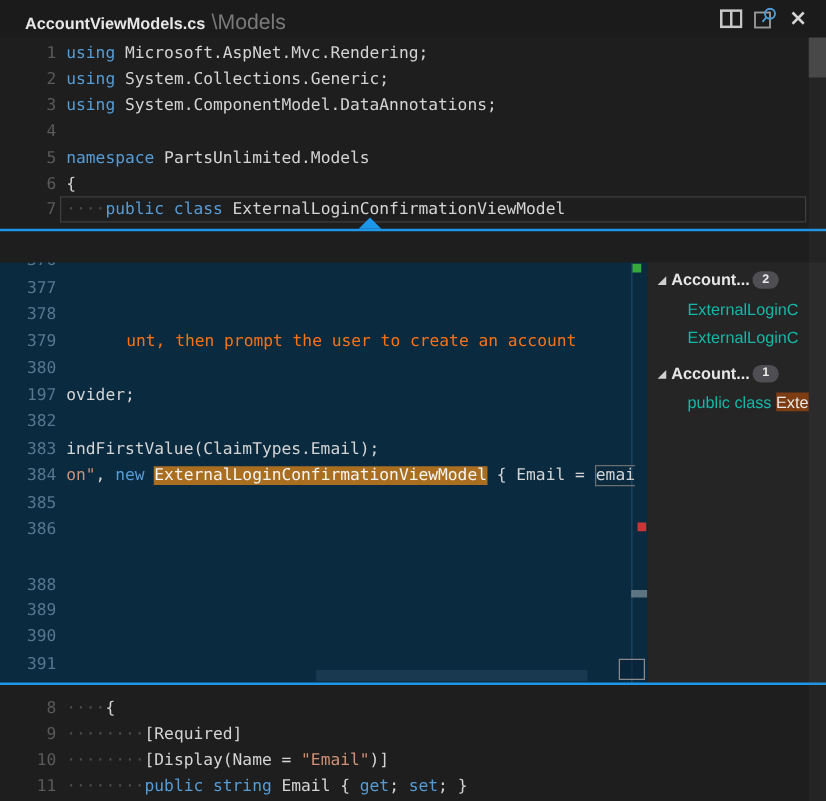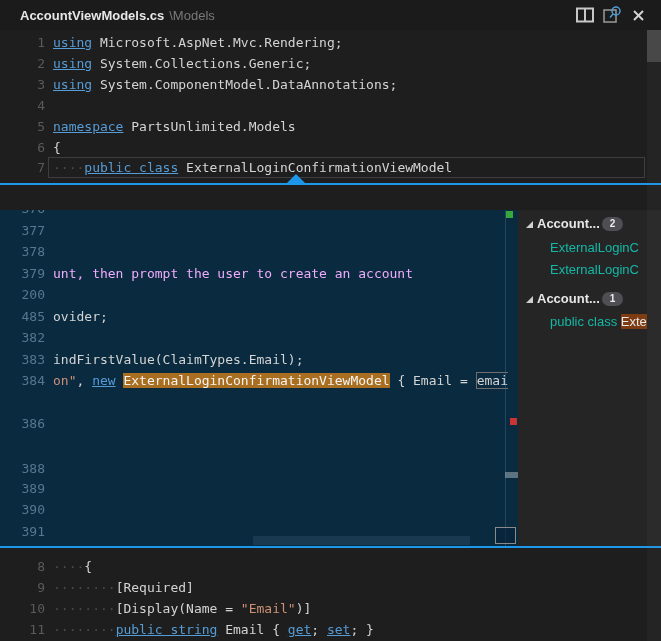--- a/index.html
+++ b/index.html
@@ -3,34 +3,34 @@
 <meta charset="utf-8">
 <style>
   html,body{margin:0;padding:0;background:#1e1e1e;}
   body{width:661px;height:641px;position:relative;overflow:hidden;
        font-family:"Liberation Sans","DejaVu Sans",sans-serif;-webkit-font-smoothing:antialiased;}
   .mono{font-family:"DejaVu Sans Mono","Liberation Mono",monospace;font-size:13px;}
 
   
   .title-bar{position:absolute;left:0;top:0;width:661px;height:30px;background:#1b1b1c;}
   .title-main{position:absolute;left:20px;top:8px;font-size:13px;font-weight:bold;color:#e7e7e7;}
-  .title-path{font-weight:normal;font-size:13px;color:#7a7a7a;margin-left:5px;}
+  .title-path{font-weight:normal;font-size:17px;color:#7a7a7a;margin-left:5px;}
   .tb-icon{position:absolute;top:7px;cursor:pointer;}
 
   
   .editor-top{position:absolute;left:0;top:30px;width:661px;height:153px;background:#1e1e1e;overflow:hidden;}
   .editor-bottom{position:absolute;left:0;top:548px;width:661px;height:93px;background:#1e1e1e;overflow:hidden;}
   .line{position:absolute;left:0;width:100%;height:21px;line-height:21px;white-space:pre;}
   .ln{position:absolute;left:0;top:0;width:45px;text-align:right;color:#5a5a5a;}
   .code{position:absolute;left:53px;top:0;}
   .cur-line-box{position:absolute;left:48px;top:127px;width:595px;height:19px;border:1px solid #3e3e42;}
 
-  .tok-k{color:#569cd6;text-decoration:underline;}
+  .tok-k{color:#569cd6;}
   .tok-d{color:#d4d4d4;}
-  .tok-c{color:#f0abfc;}
+  .tok-c{color:#f97316;margin-left:48px;}
   .tok-s{color:#ce9178;}
   .tok-ws{color:#4b4b4b;}
   .tok-hl{background:#a96e1f;color:#f5f5f5;}
   .tok-whl{color:#d4d4d4;border:1px solid #6e6e6e;border-right:none;}
   .tok-r{color:#14b8a6;}
   .tok-rhl{background:#7d3c12;color:#e9e9e9;}
 
   
   .peek{position:absolute;left:0;top:183px;width:661px;height:365px;}
   .peek-border-top{position:absolute;left:0;top:0;width:661px;height:2px;background:#1c97ea;}
@@ -105,25 +105,26 @@
   <div class="peek-arrow"></div>
   <div class="peek-border-top"></div>
 
   <div class="peek-body">
 
     <div class="peek-editor mono">
       <div class="line" style="top:-12px"><span class="ln">376</span><span class="code"></span></div>
       <div class="line" style="top:9.5px"><span class="ln">377</span><span class="code"></span></div>
       <div class="line" style="top:31px"><span class="ln">378</span><span class="code"></span></div>
       <div class="line" style="top:52.5px"><span class="ln">379</span><span class="code"><span class="tok-c">unt, then prompt the user to create an account</span></span></div>
-      <div class="line" style="top:74px"><span class="ln">200</span><span class="code"></span></div>
-      <div class="line" style="top:95.5px"><span class="ln">485</span><span class="code"><span class="tok-d">ovider;</span></span></div>
+      <div class="line" style="top:74px"><span class="ln">380</span><span class="code"></span></div>
+      <div class="line" style="top:95.5px"><span class="ln">197</span><span class="code"><span class="tok-d">ovider;</span></span></div>
       <div class="line" style="top:117px"><span class="ln">382</span></div>
       <div class="line" style="top:138.5px"><span class="ln">383</span><span class="code"><span class="tok-d">indFirstValue(ClaimTypes.Email);</span></span></div>
       <div class="line" style="top:160px"><span class="ln">384</span><span class="code"><span class="tok-s">on"</span><span class="tok-d">, </span><span class="tok-k">new</span><span class="tok-d"> </span><span class="tok-hl">ExternalLoginConfirmationViewModel</span><span class="tok-d"> { Email = </span><span class="tok-whl">emai</span></span></div>
+      <div class="line" style="top:181.5px"><span class="ln">385</span><span class="code"></span></div>
       <div class="line" style="top:203px"><span class="ln">386</span><span class="code"></span></div>
       <div class="line" style="top:248px"><span class="ln">388</span><span class="code"></span></div>
       <div class="line" style="top:267.5px"><span class="ln">389</span><span class="code"></span></div>
       <div class="line" style="top:289px"><span class="ln">390</span><span class="code"></span></div>
       <div class="line" style="top:310.5px"><span class="ln">391</span><span class="code"></span></div>
       <div class="line" style="top:332px"><span class="ln">392</span><span class="code"></span></div>
 
       <div class="peek-sb-v"></div>
       <div class="mark-green"></div>
       <div class="mark-red"></div>

